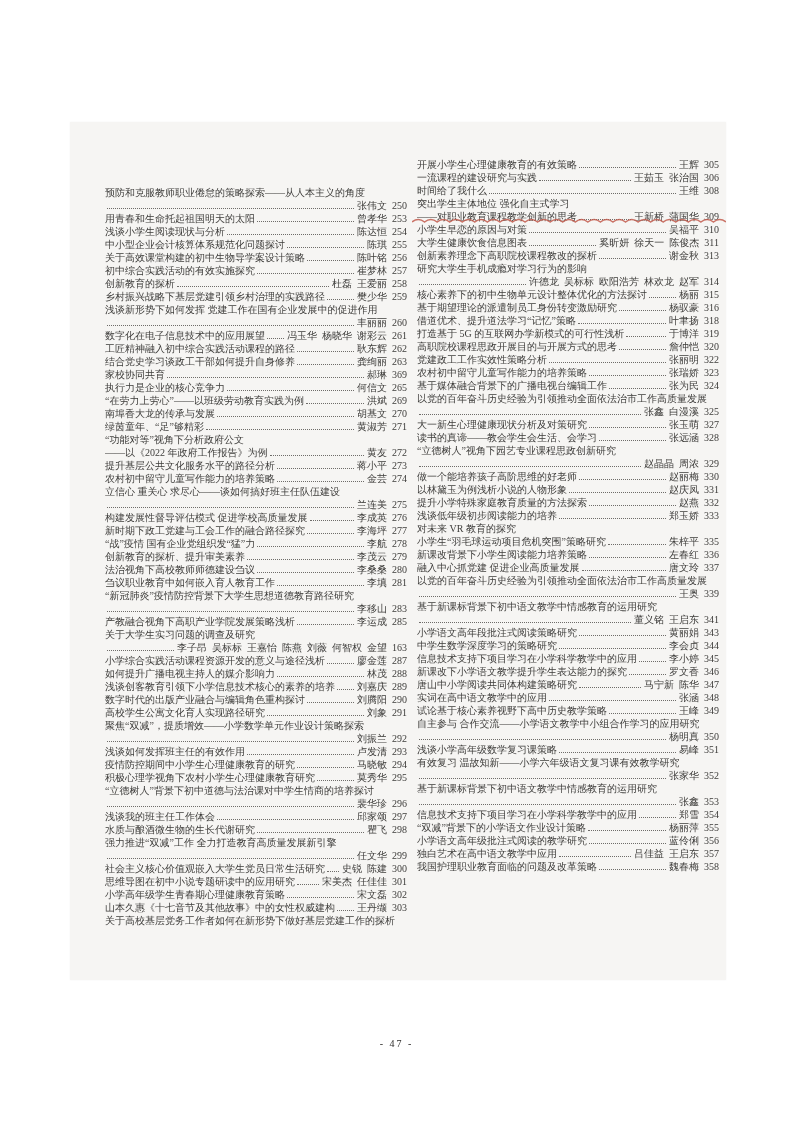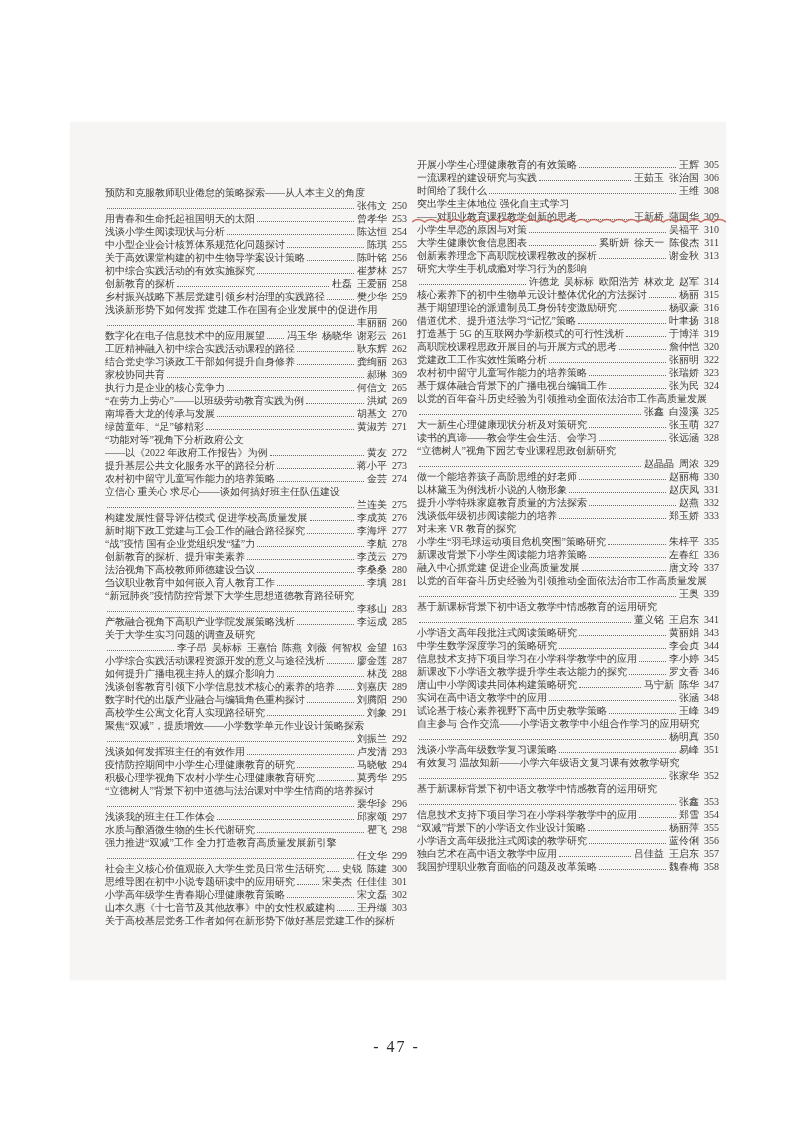--- a/index.html
+++ b/index.html
@@ -35,21 +35,21 @@
   .auth{white-space:pre;flex:0 0 auto;}
   .pg{flex:0 0 auto;margin-left:5px;}
   .wavy{
     position:absolute;left:-5px;bottom:-3px;
     width:calc(100% + 12px);height:8px;
     pointer-events:none;
   }
   .pageno{
     position:absolute;left:0;right:0;top:1038px;
     text-align:center;
-    font-size:16px;
+    font-size:10px;
     letter-spacing:2px;
     color:#2e2d2b;
     font-family:"Liberation Serif","DejaVu Serif",serif;
   }
 </style>
 </head>
 <body>
 
 <div class="scan">
   <div class="col col-left" id="col-left">

